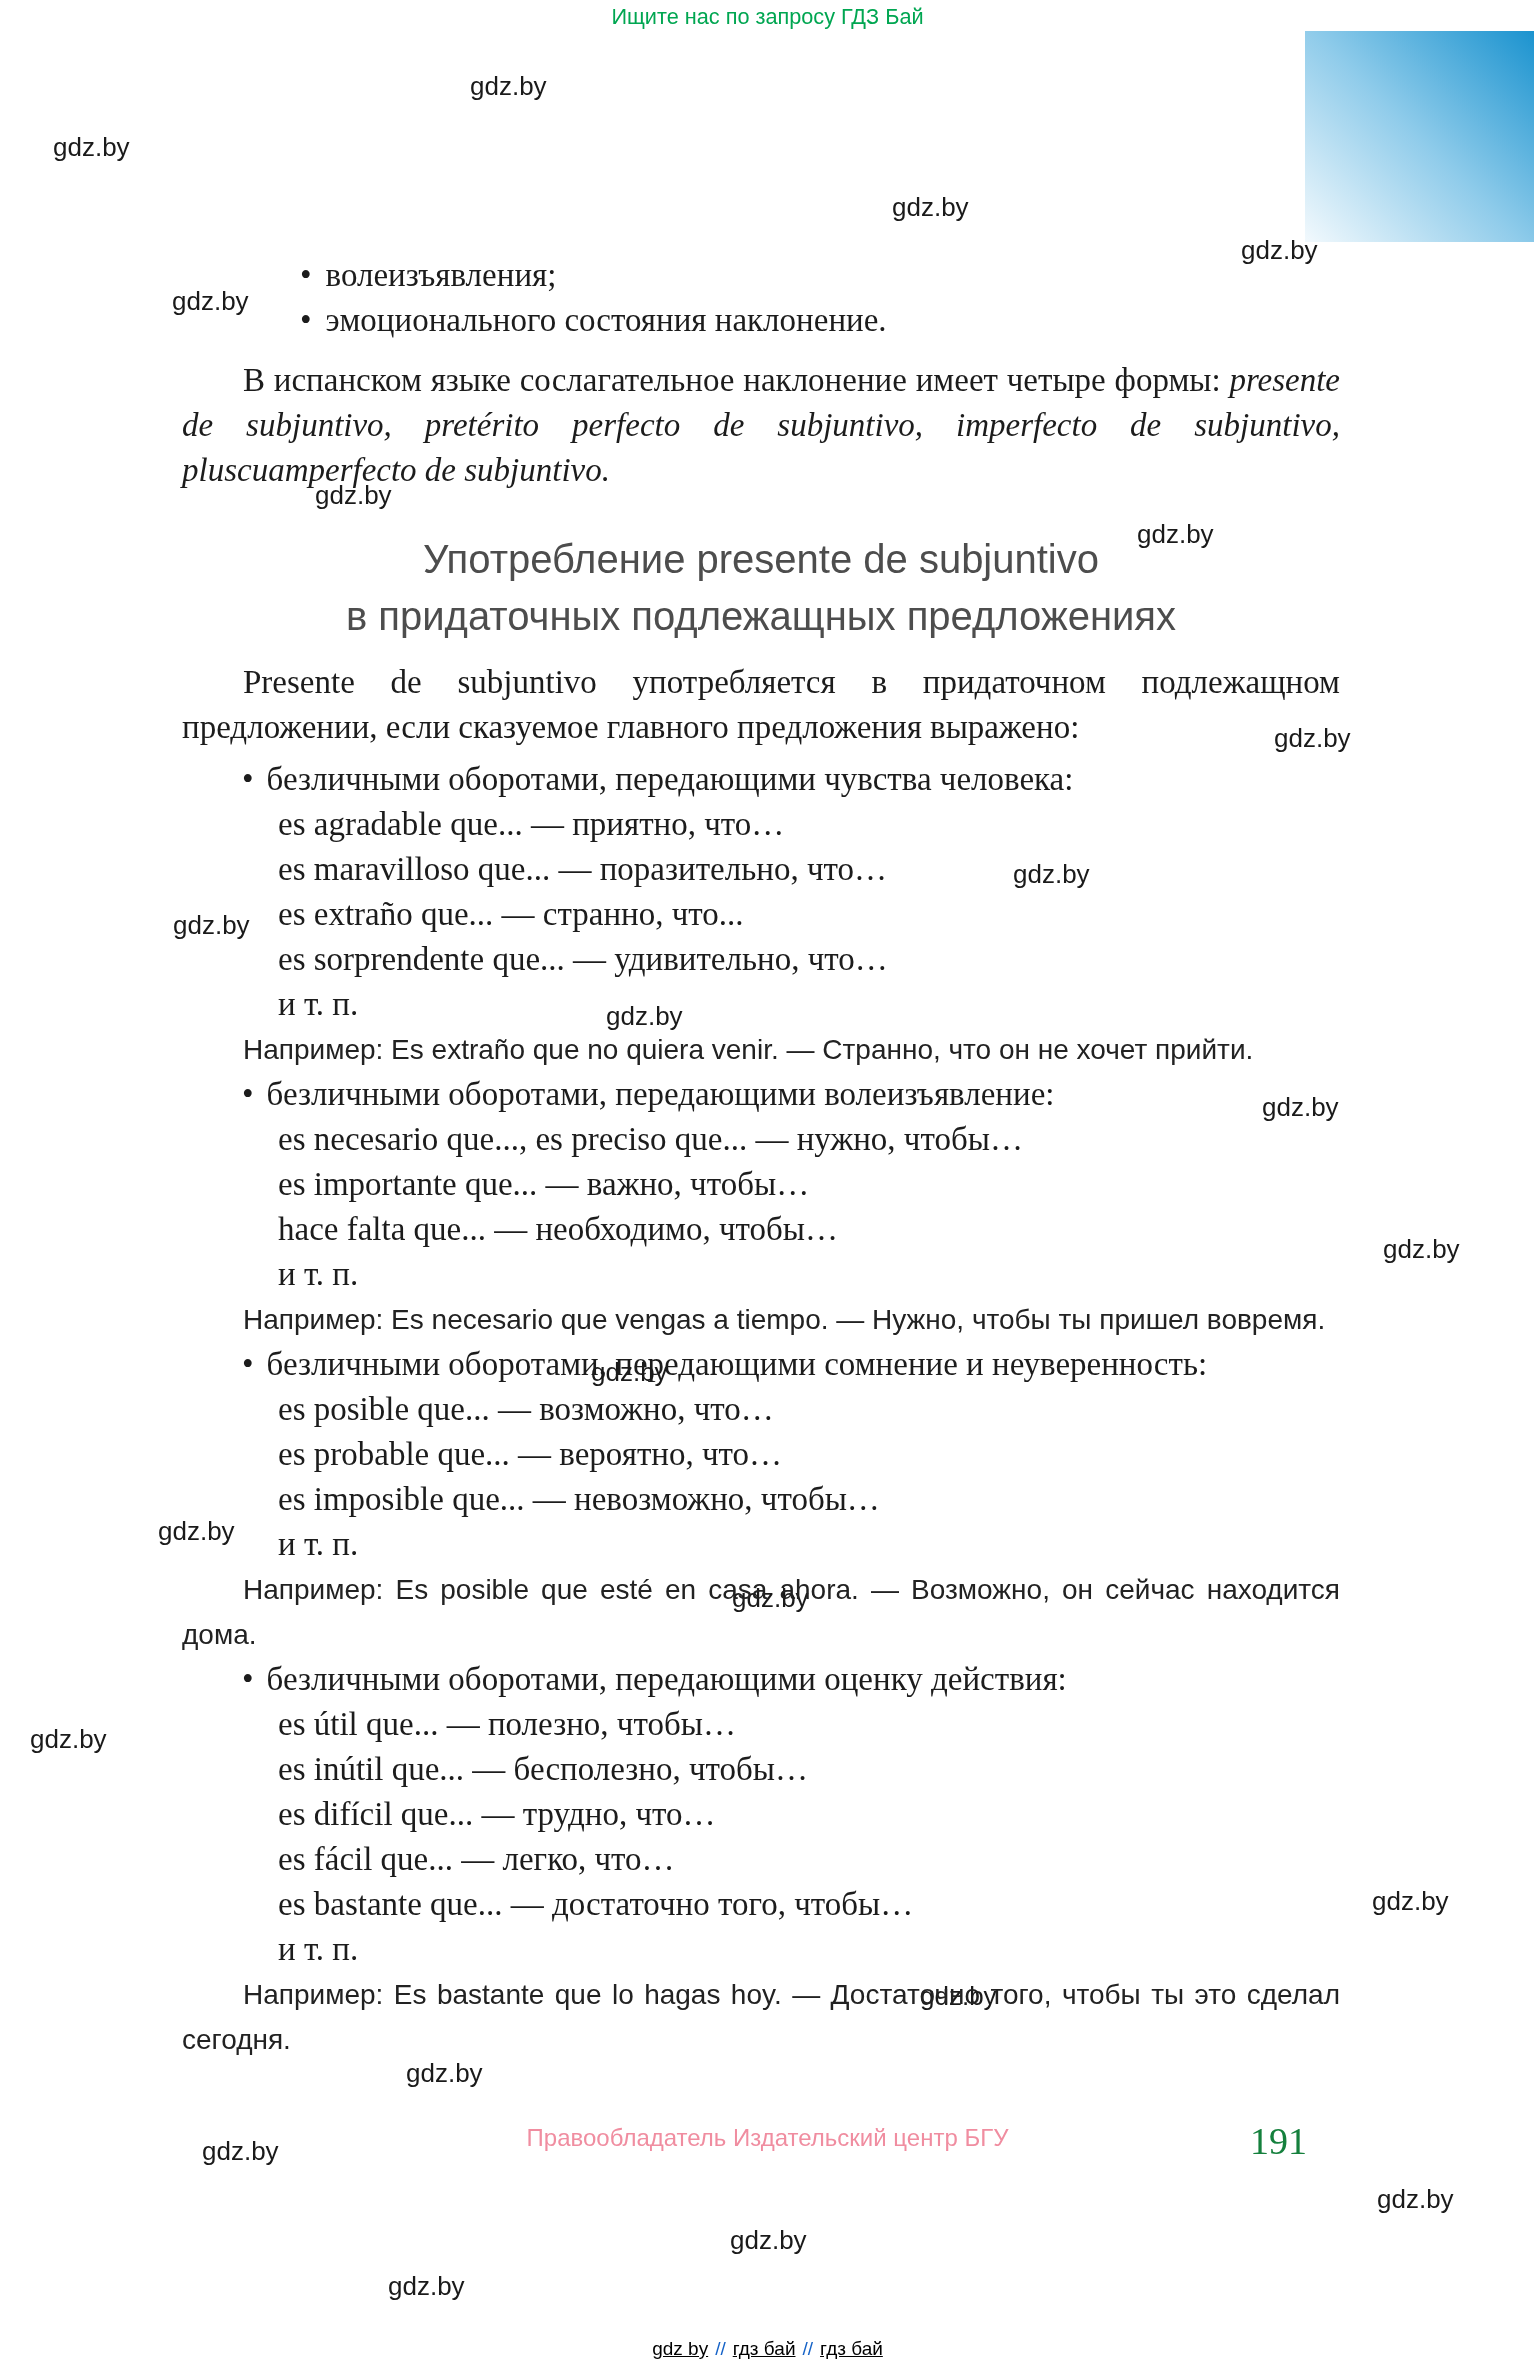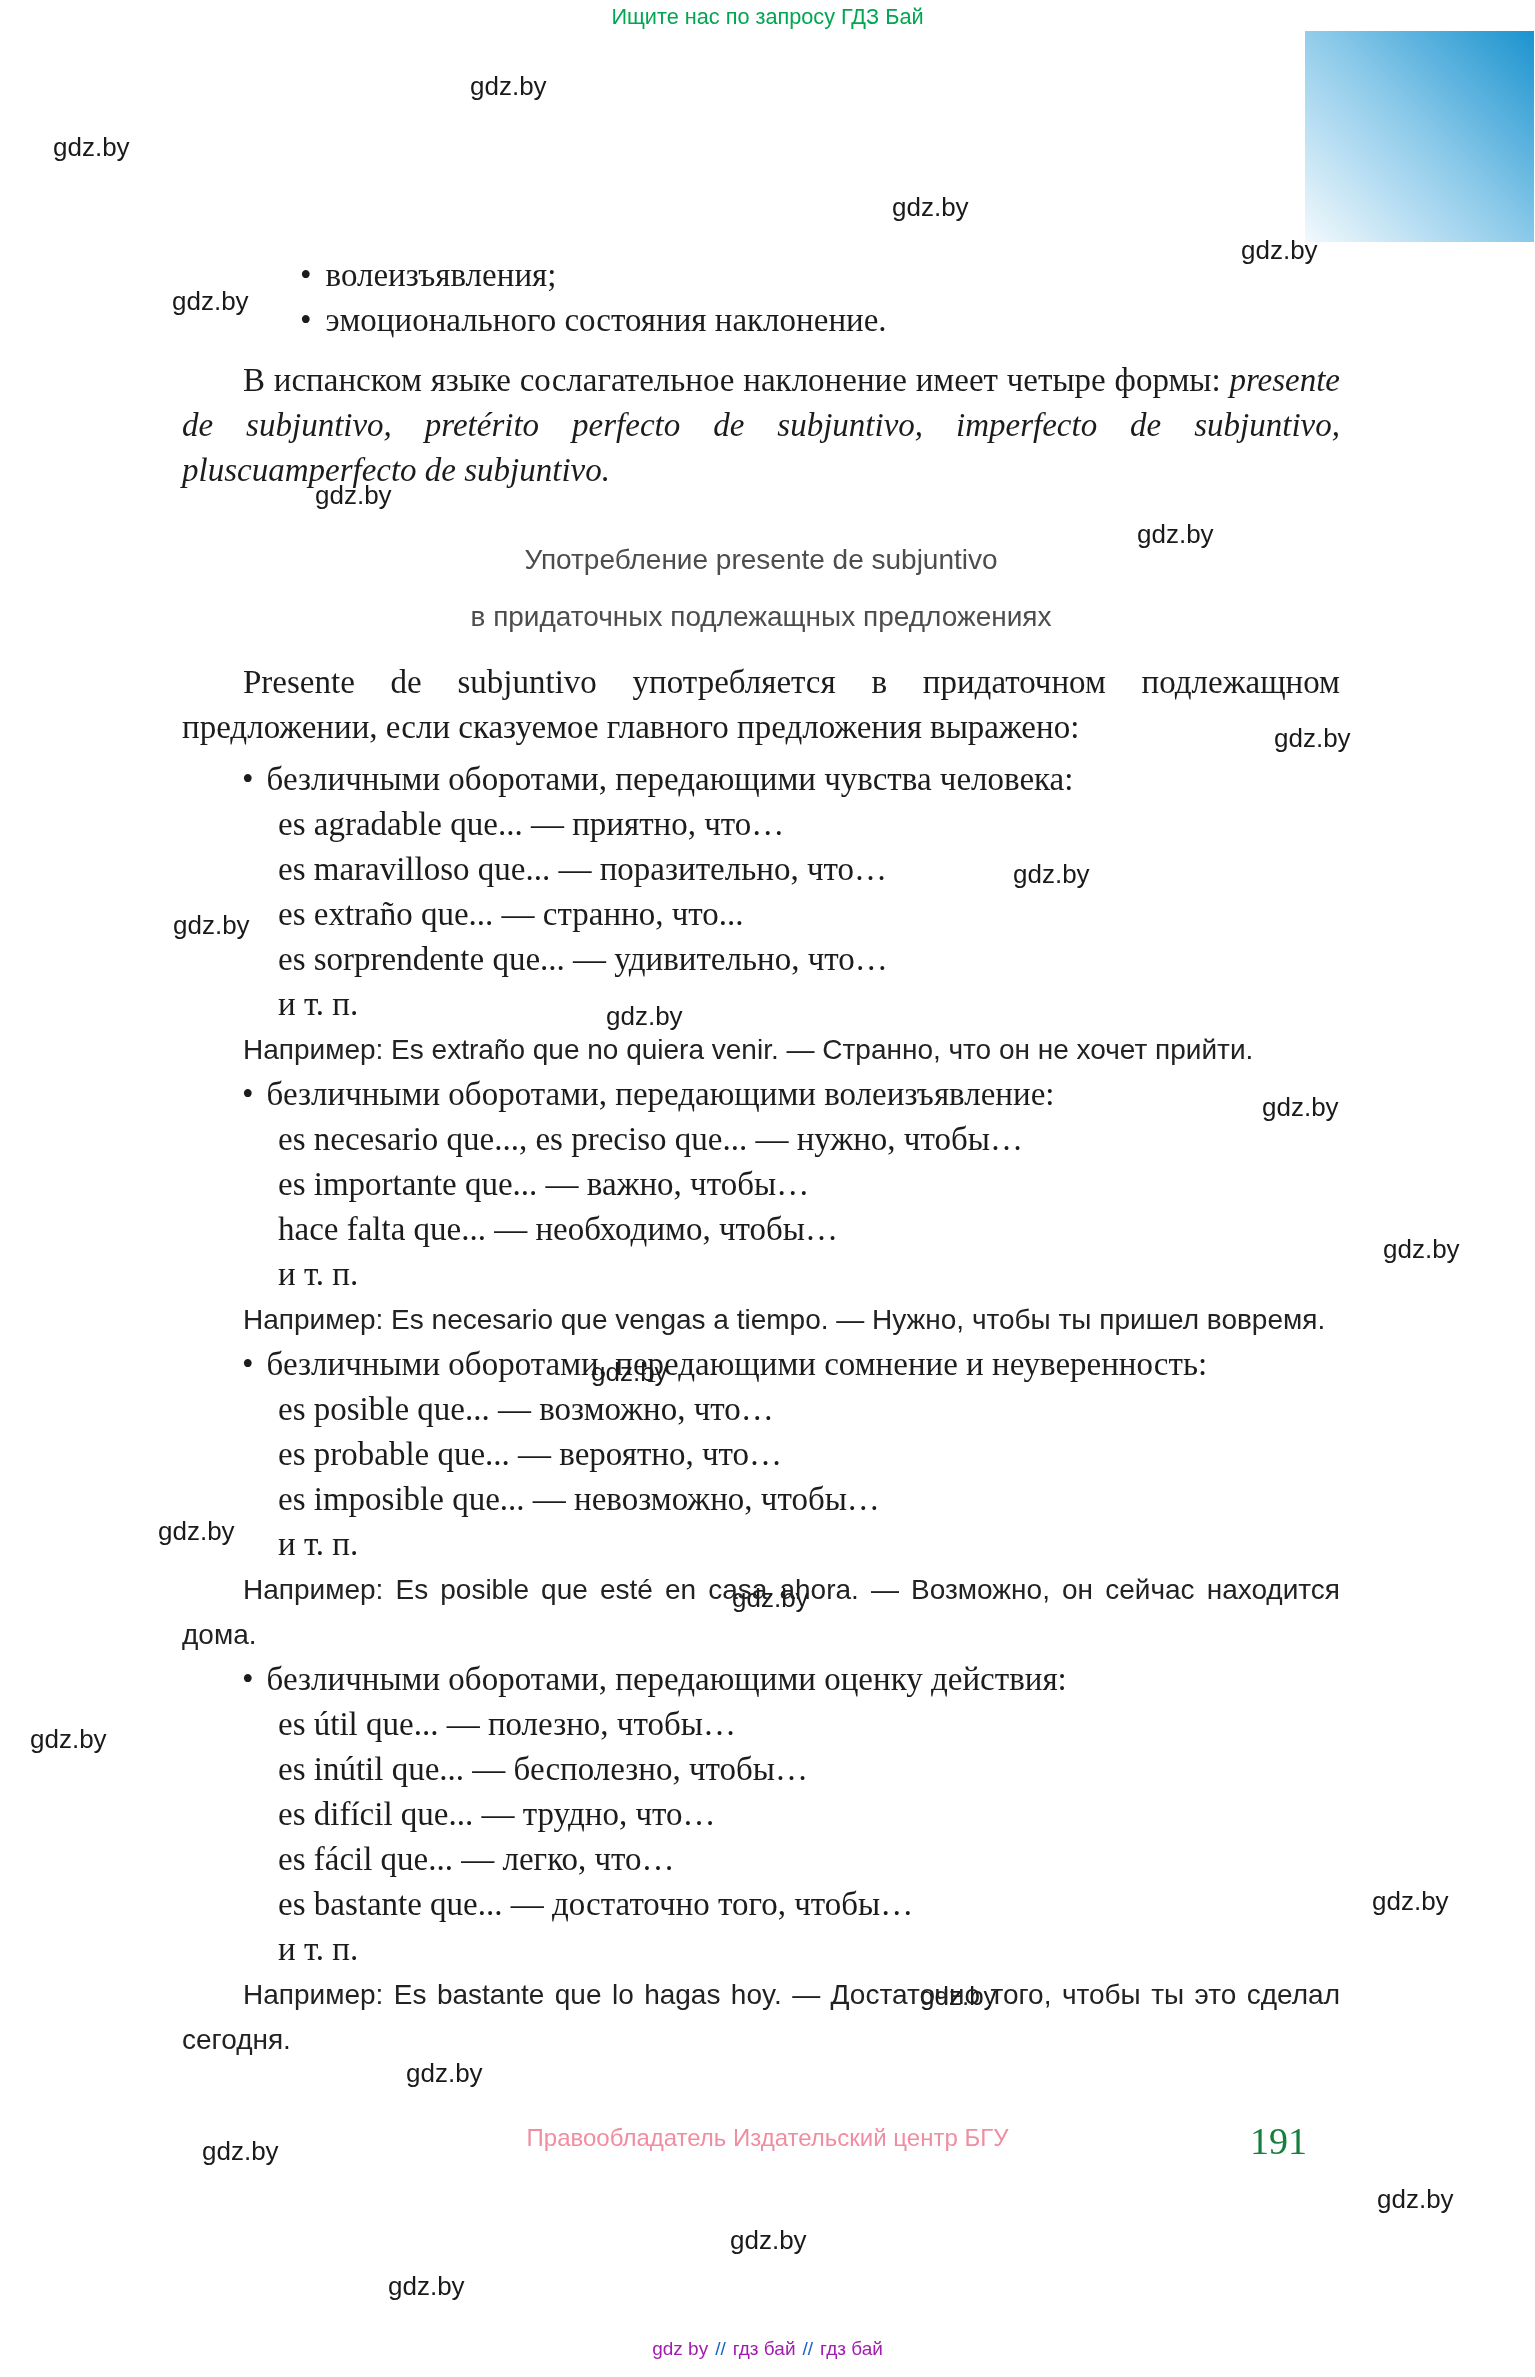--- a/index.html
+++ b/index.html
@@ -58,21 +58,21 @@
     margin-top: 15px;
     text-align: justify;
     text-indent: 61px;
   }
   .para i { font-style: italic; }
 
   .heading {
     margin-top: 38px;
     margin-bottom: 14px;
     font-family: "Liberation Sans", sans-serif;
-    font-size: 28px;
+    font-size: 40px;
     line-height: 57px;
     color: #4d4d4d;
     text-align: center;
   }
 
   .lead { margin-bottom: 7px; }
 
   .bullet-line { padding-left: 60px; }
   .bullet-line::before { content: "•"; margin-right: 13px; }
 
@@ -111,21 +111,22 @@
     position: absolute;
     top: 2338px;
     left: 50%;
     transform: translateX(-50%);
     font-family: "Liberation Sans", sans-serif;
     font-size: 19px;
     color: #1663c7;
     white-space: nowrap;
   }
   .bottom-links a {
-    color: #a21caf;
+    color: #000000;
+    text-decoration: underline;
     cursor: pointer;
   }
   .bottom-links .sep { margin: 0 7px; text-decoration: none; }
 </style>
 </head>
 <body>
 
 <div class="banner">Ищите нас по запросу ГДЗ Бай</div>
 
 <div class="blue-square"></div>

